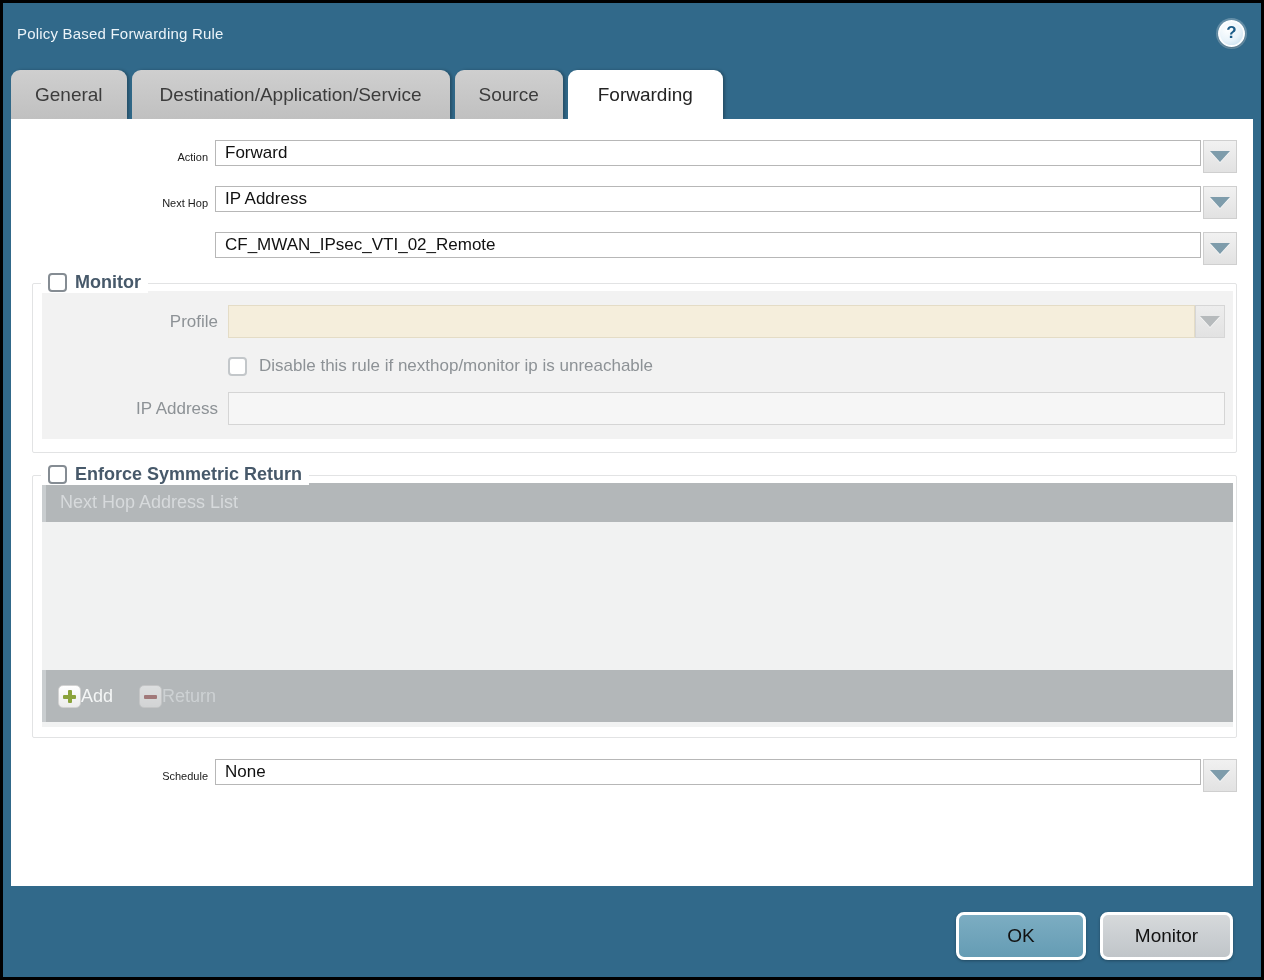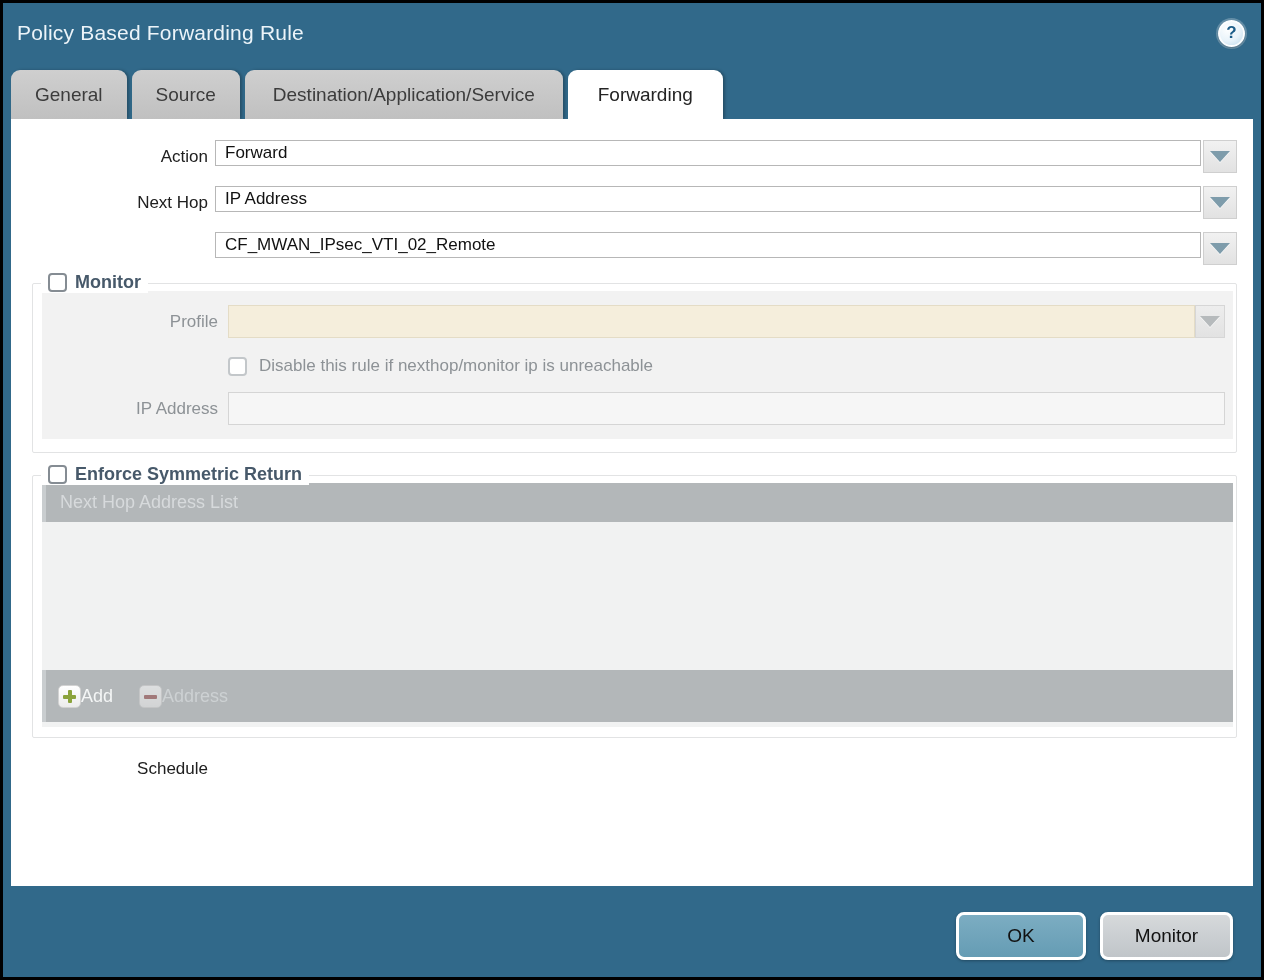--- a/index.html
+++ b/index.html
@@ -21,21 +21,21 @@
     position: relative;
   }
 
   
   .titlebar {
     height: 60px;
     display: flex; align-items: center;
     padding: 0 16px 0 14px;
     color: #ecf4f9;
   }
-  .title { font-size: 21px; letter-spacing: 0.2px; flex: 1; }
+  .title { font-size: 15px; letter-spacing: 0.2px; flex: 1; }
   .help-icon {
     width: 27px; height: 27px;
     border-radius: 50%;
     background: radial-gradient(circle at 35% 30%, #ffffff 0%, #e8f3fa 55%, #bcd9ea 100%);
     border: 2px solid rgba(255,255,255,0.85);
     box-shadow: 0 0 0 2px rgba(255,255,255,0.25), 0 1px 2px rgba(0,0,0,0.35);
     color: #1c5d89;
     font-size: 17px; font-weight: bold;
     display: flex; align-items: center; justify-content: center;
     cursor: pointer;
@@ -71,21 +71,21 @@
     background: #fff;
     margin: 0 8px;
     height: 767px;
     padding: 21px 16px 0 0;
     overflow: hidden;
   }
   .form-row { display: flex; align-items: center; margin-bottom: 13px; }
   .flabel {
     width: 197px;
     text-align: right;
-    font-size: 17px;
+    font-size: 11px;
     color: #202020;
     flex-shrink: 0;
   }
   .field { flex: 1; display: flex; margin-left: 7px; }
   .tinput {
     flex: 1;
     height: 26px;
     border: 1px solid #b7b7b7;
     background: #fff;
     font-size: 17px;
@@ -247,22 +247,22 @@
 <div class="screen">
   <div class="window">
 
     <div class="titlebar">
       <div class="title">Policy Based Forwarding Rule</div>
       <div class="help-icon">?</div>
     </div>
 
     <div class="tabs">
       <div class="tab">General</div>
+      <div class="tab wide">Destination/Application/Service</div>
       <div class="tab">Source</div>
-      <div class="tab wide">Destination/Application/Service</div>
       <div class="tab active">Forwarding</div>
     </div>
 
     <div class="content">
 
       <div class="form-row">
         <div class="flabel">Action</div>
         <div class="field">
           <div class="tinput">Forward</div>
           <div class="ddbtn">
@@ -330,28 +330,34 @@
             <span>Next Hop Address List</span>
           </div>
           <div class="nh-body"></div>
           <div class="nh-footer">
             <div class="tbl-btn">
               <span class="ico plus"></span>
               <span class="blabel">Add</span>
             </div>
             <div class="tbl-btn disabled">
               <span class="ico minus"></span>
-              <span class="blabel">Address</span>
+              <span class="blabel">Return</span>
             </div>
           </div>
         </div>
       </div>
 
       <div class="form-row schedule-row">
         <div class="flabel">Schedule</div>
+        <div class="field">
+          <div class="tinput">None</div>
+          <div class="ddbtn">
+              <span class="arrow"></span>
+            </div>
+        </div>
       </div>
 
     </div>
 
     <div class="footerbar">
       <button class="btn ok">OK</button>
       <button class="btn cancel">Monitor</button>
     </div>
 
   </div>

